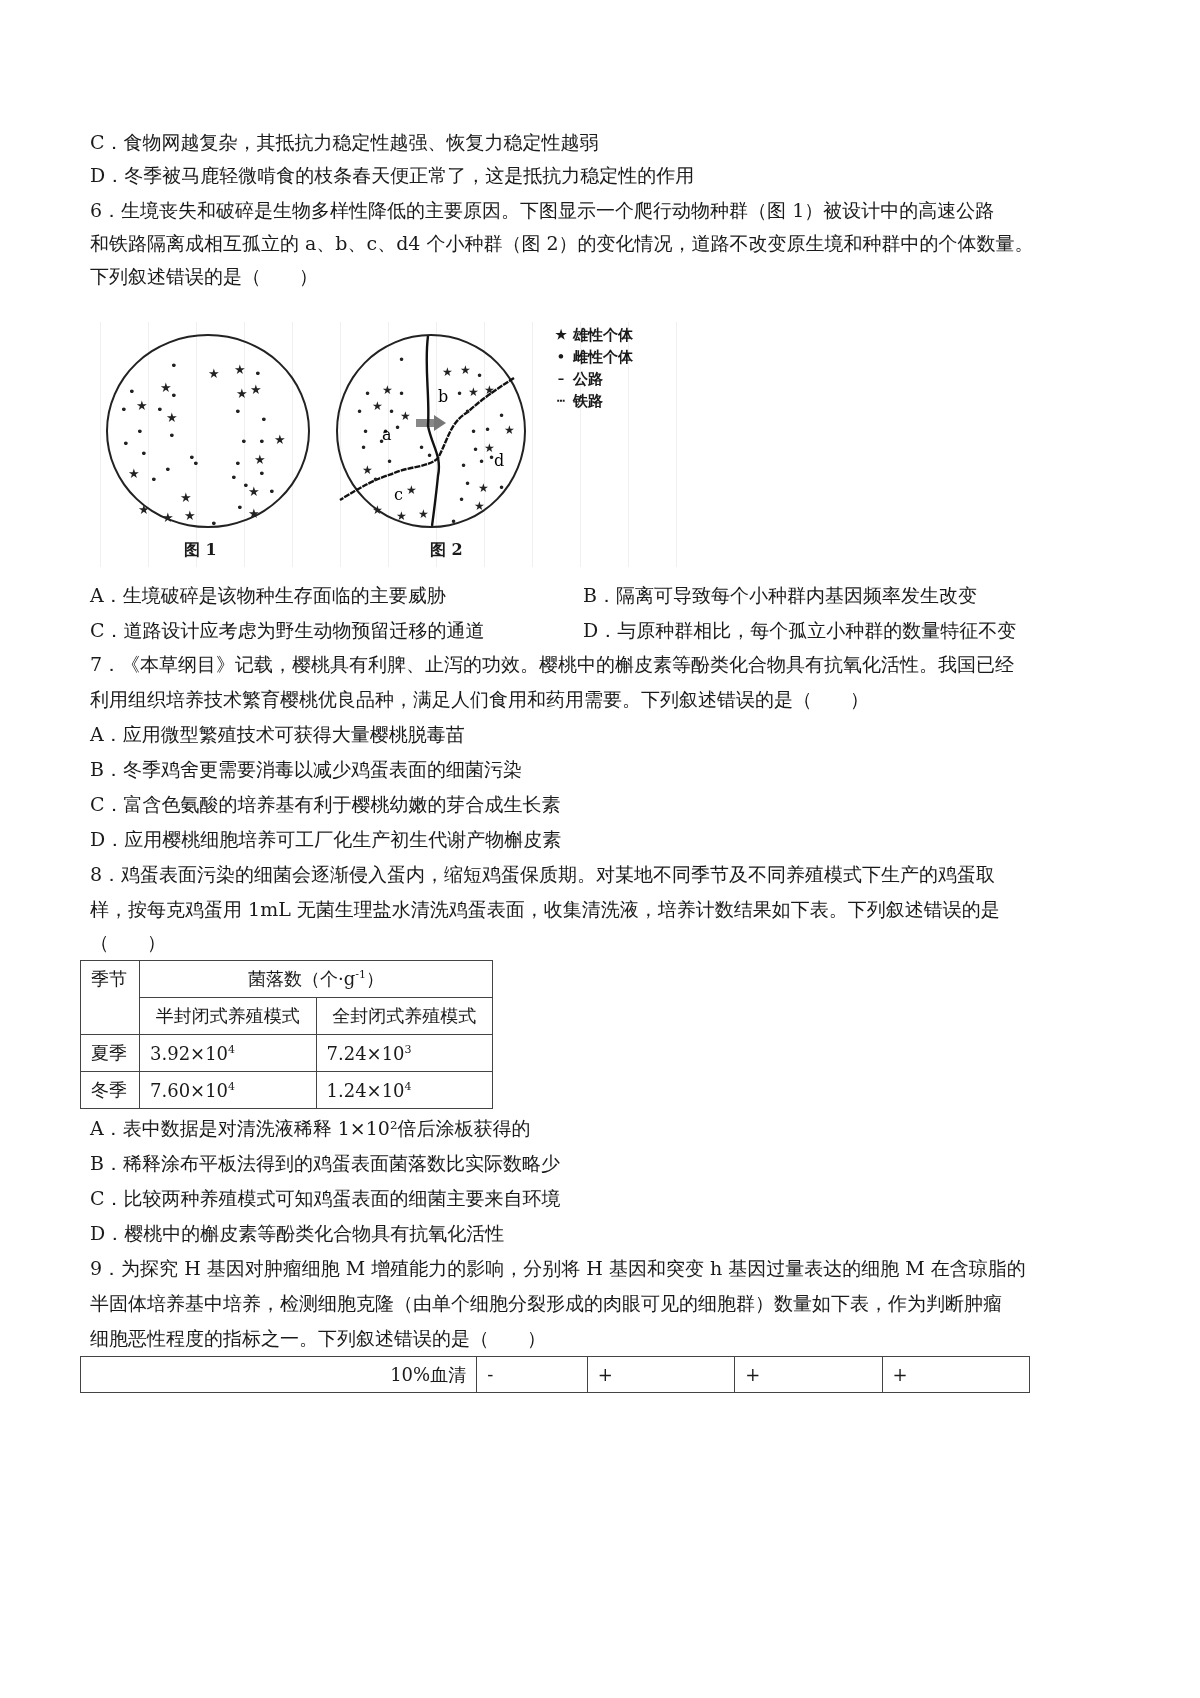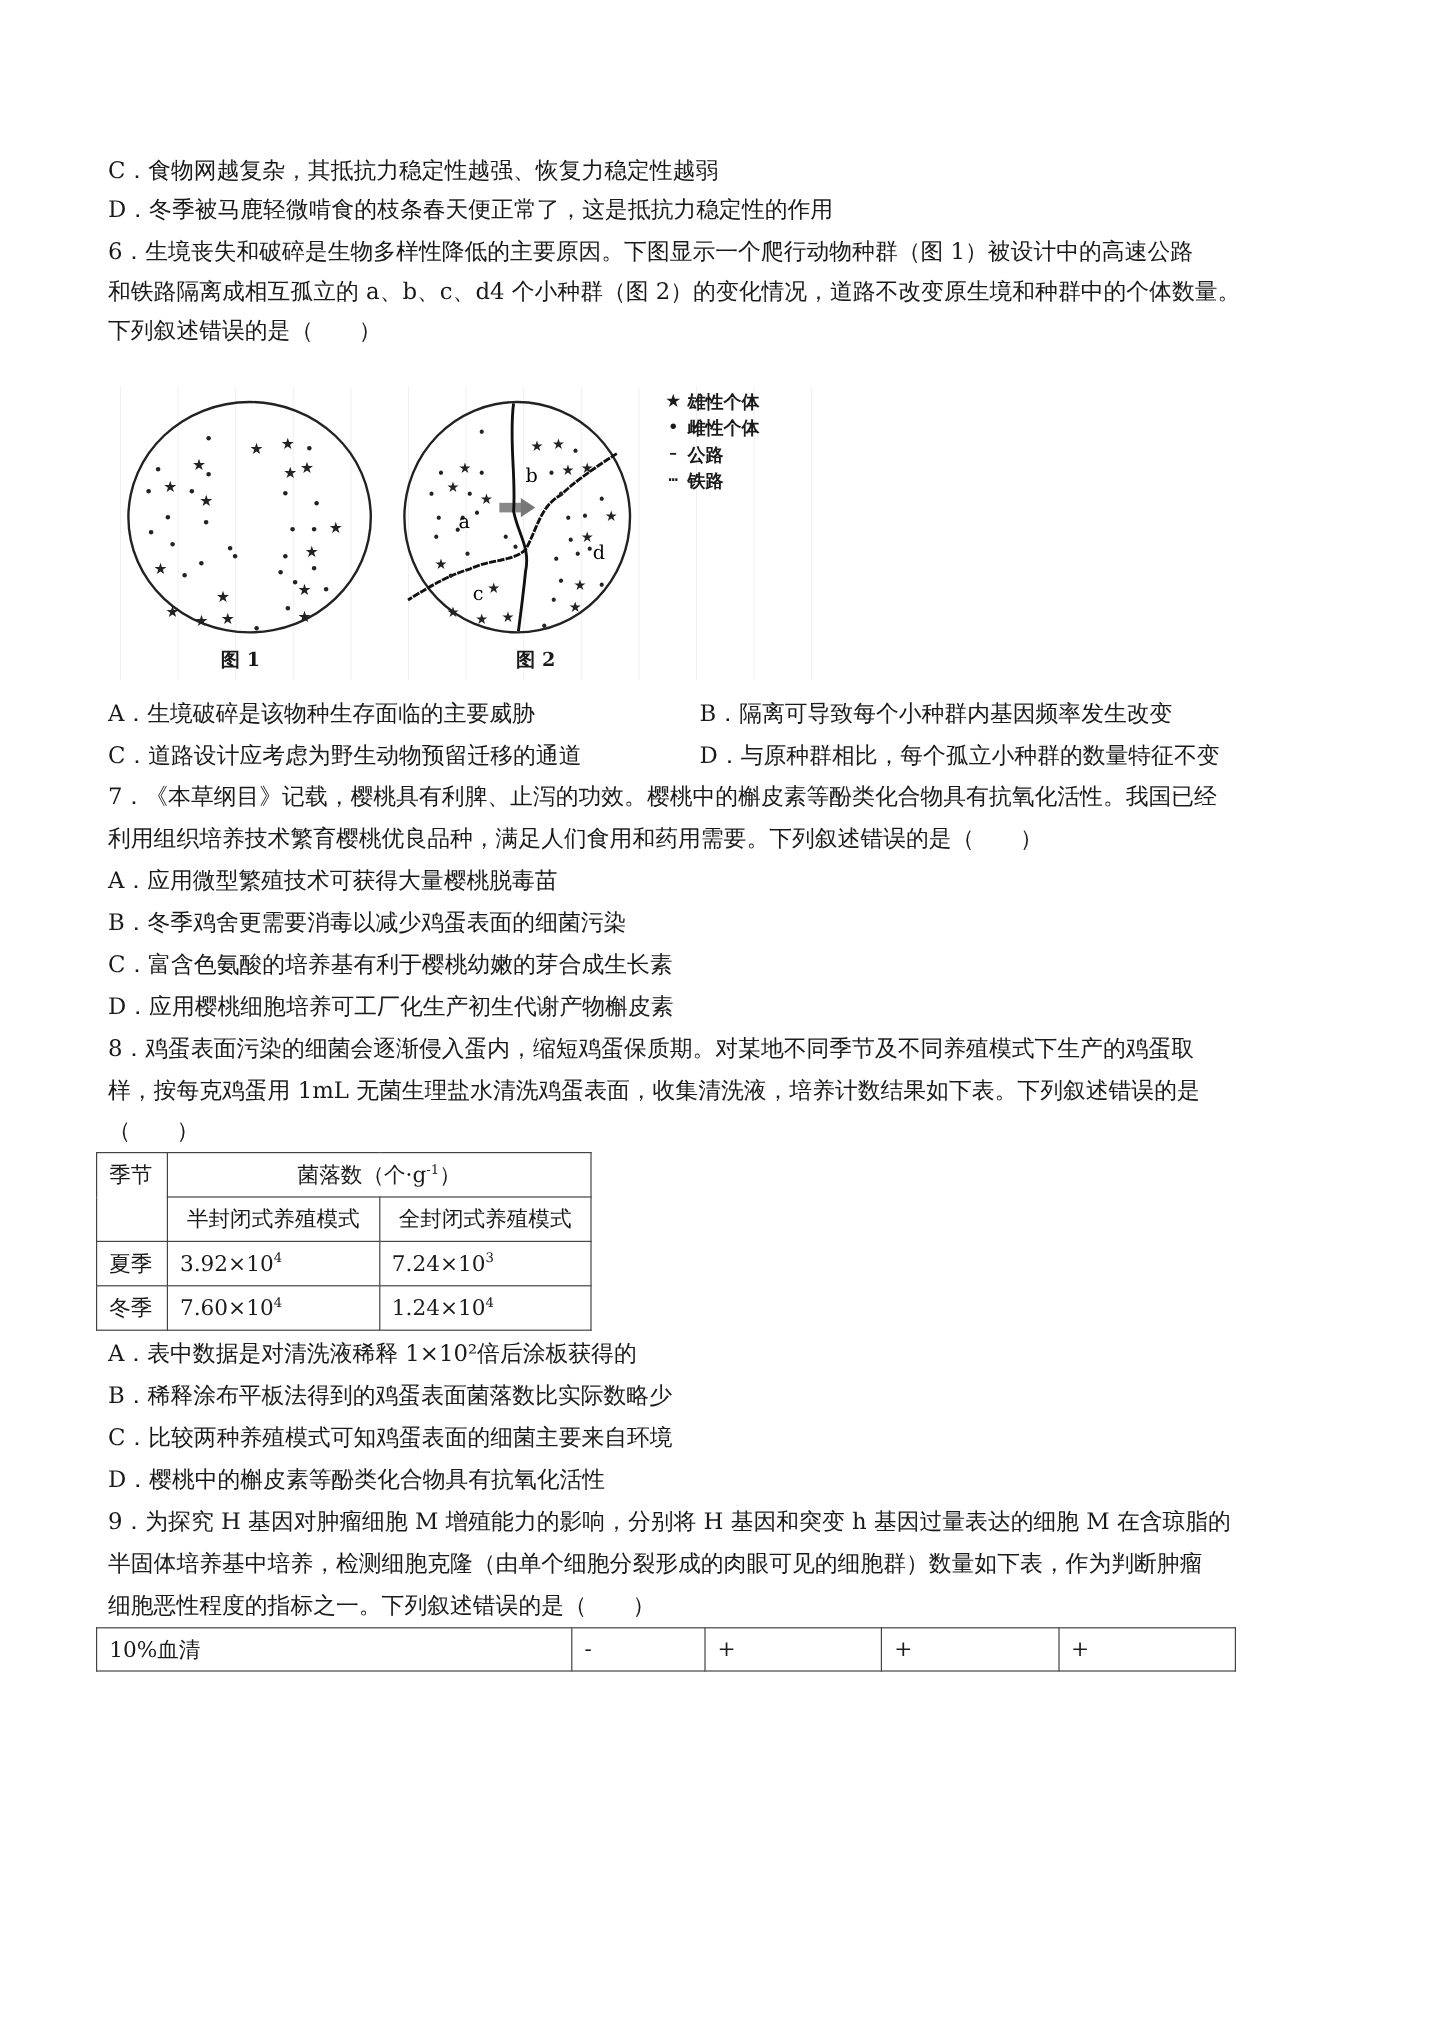--- a/index.html
+++ b/index.html
@@ -231,20 +231,20 @@
 <div class="line" style="top:1184px">C．比较两种养殖模式可知鸡蛋表面的细菌主要来自环境</div>
 <div class="line" style="top:1219px">D．樱桃中的槲皮素等酚类化合物具有抗氧化活性</div>
 
 <div class="line" style="top:1254px">9．为探究 H 基因对肿瘤细胞 M 增殖能力的影响，分别将 H 基因和突变 h 基因过量表达的细胞 M 在含琼脂的</div>
 <div class="line" style="top:1289px">半固体培养基中培养，检测细胞克隆（由单个细胞分裂形成的肉眼可见的细胞群）数量如下表，作为判断肿瘤</div>
 <div class="line" style="top:1324px">细胞恶性程度的指标之一。下列叙述错误的是（　　）</div>
 
 <table class="t9" style="left:80px; top:1356px; width:950px;">
   <tbody>
   <tr style="height:36px;">
-    <td style="vertical-align:middle;">10%血清</td>
+    <td style="vertical-align:middle;text-align:right;">10%血清</td>
     <td style="vertical-align:middle;">-</td>
     <td style="vertical-align:middle;">+</td>
     <td style="vertical-align:middle;">+</td>
     <td style="vertical-align:middle;">+</td>
   </tr>
 </tbody>
   </table>
 
 </body></html>

